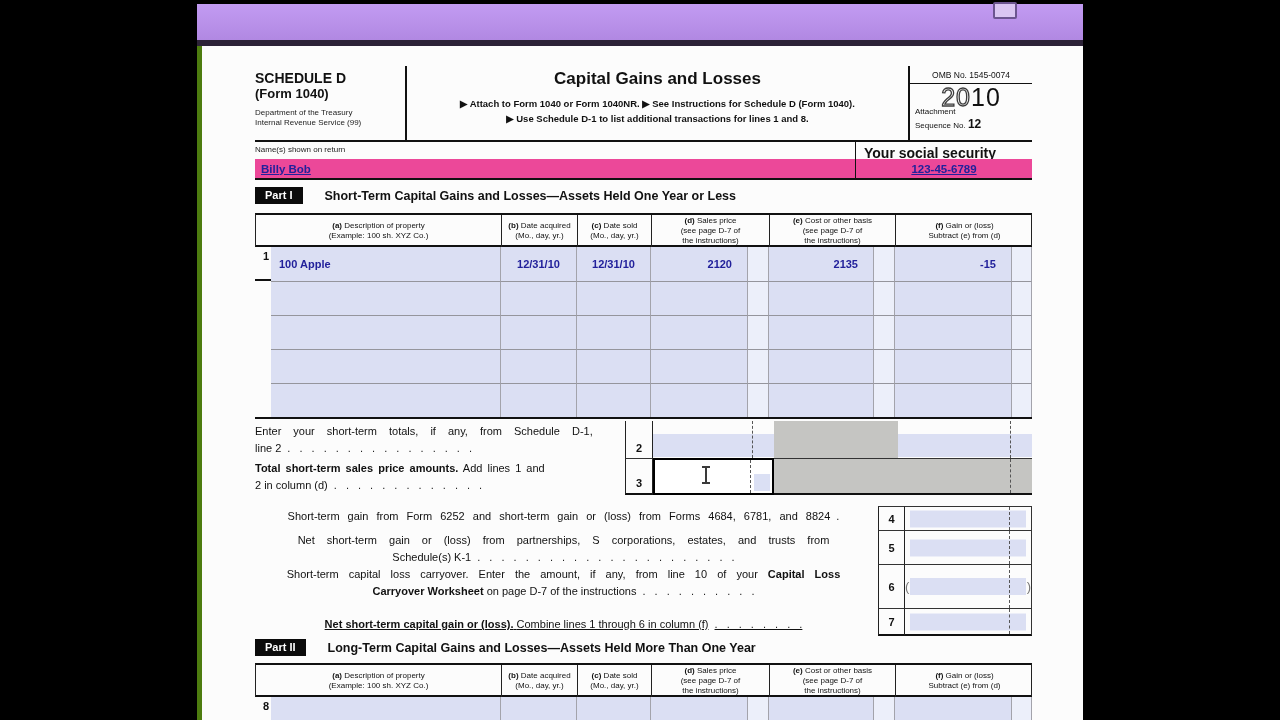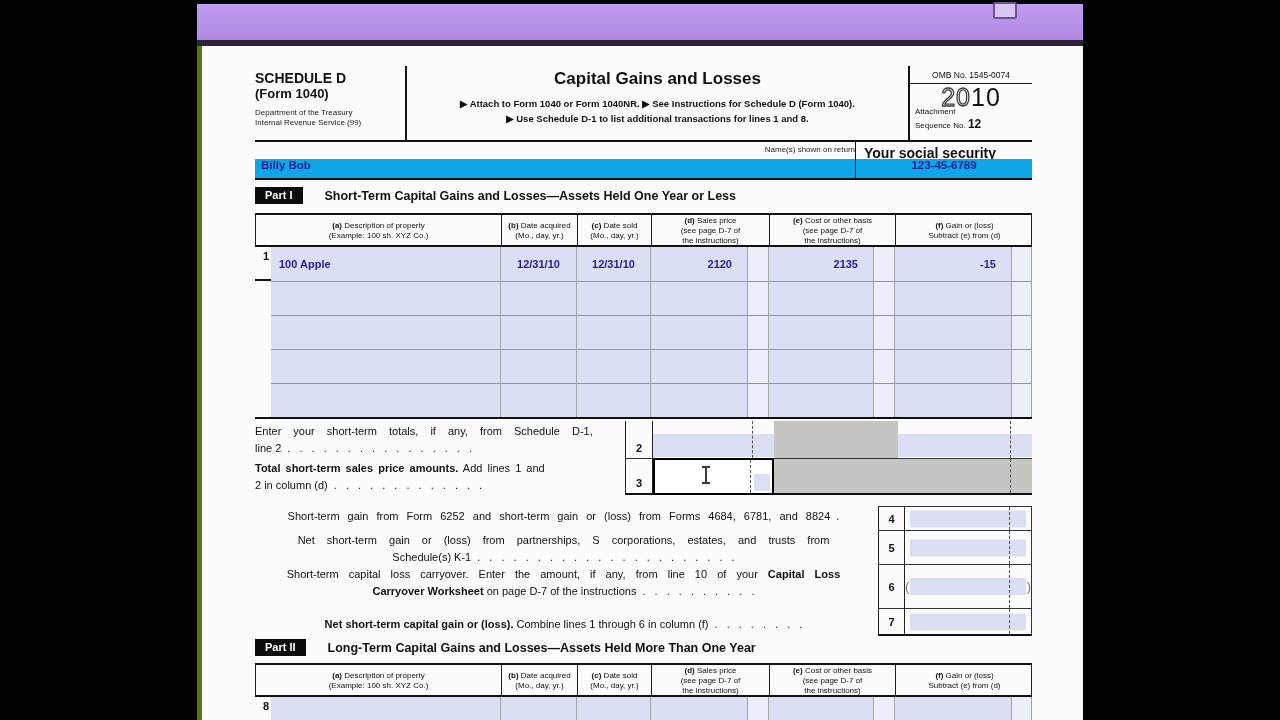--- a/index.html
+++ b/index.html
@@ -26,23 +26,23 @@
   .hinstr{font-size:9.5px;font-weight:700;margin-top:8px;line-height:1.55;}
   .hb3{width:122px;display:flex;flex-direction:column;}
   .omb{font-size:8.5px;text-align:center;padding:4px 0 3px;border-bottom:1.5px solid #111;}
   .year{text-align:center;font-size:25px;font-weight:400;letter-spacing:1px;line-height:1;margin-top:1px;}
   .y20{color:#fcfcfc;-webkit-text-stroke:1.3px #3d3d3d;}
   .attach{font-size:8px;padding-left:5px;line-height:1.25;margin-top:-3px;}
   .attno{font-size:12px;font-weight:700;}
   
   .idrow{display:flex;border-bottom:2px solid #111;height:36px;}
   .idleft{flex:1;display:flex;flex-direction:column;}
-  .idlabel{font-size:8px;color:#222;height:14px;padding-top:3px;text-align:right;}
-  .idfield{height:19px;background:#0ea5e9;display:flex;
-           font-size:11.5px;font-weight:700;color:#22219b;}
+  .idlabel{font-size:8px;color:#222;height:14px;padding-top:3px;}
+  .idfield{height:19px;background:#ec4899;display:flex;align-items:center;
+           font-size:11.5px;font-weight:700;color:#22219b;text-decoration:underline;}
   .nm{padding-left:6px;}
   .idright{width:176px;border-left:1.5px solid #111;display:flex;flex-direction:column;}
   .ssnlabel{font-size:14px;font-weight:700;height:14px;padding:3px 0 0 8px;}
   .ssnval{justify-content:center;}
   
   .partbar{display:flex;align-items:center;}
   .p1{margin:7px 0 9px;}
   .p2{margin:3px 0 7px;}
   .plabel{background:#0b0b0b;color:#fff;font-weight:700;font-size:11px;padding:2px 10px 3px;}
   .ptitle{margin-left:22px;font-weight:700;font-size:12.5px;}
@@ -306,21 +306,21 @@
         <div class="lnum">6</div>
         <div class="acell">
           <div class="l6flex">
             <span class="paren">(</span>
             <div class="abar6"></div>
             <span class="paren">)</span>
           </div>
           <div class="dash"></div>
         </div>
 
-        <div class="ltext" style="padding-top:8px;">
+        <div class="ltext" style="padding-top:8px;text-decoration:underline;">
           <b>Net short-term capital gain or (loss).</b> <span>Combine lines 1 through 6 in column (f)</span><span class="dots">. . . . . . . .</span>
         </div>
         <div class="lnum bb">7</div>
         <div class="acell bb">
           <div class="abar"></div>
           <div class="dash"></div>
         </div>
       </div>
 
       <div class="partbar p2">

